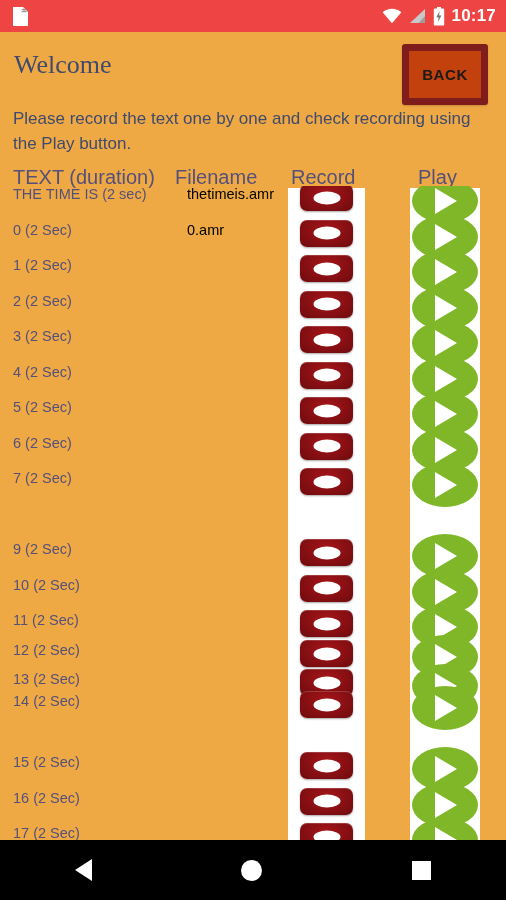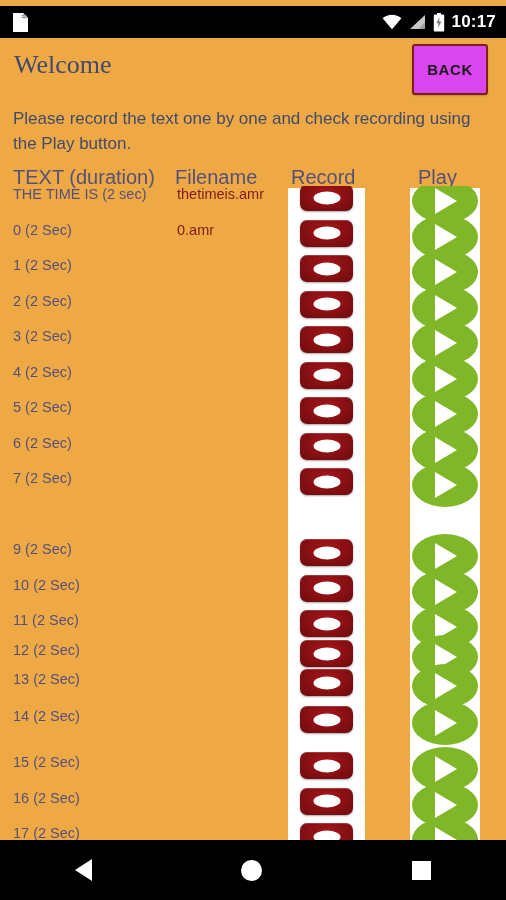--- a/index.html
+++ b/index.html
@@ -7,22 +7,22 @@
     width:506px;height:900px;
     background:#efa944;
     font-family:"Liberation Sans", sans-serif;
     overflow:hidden;
     position:relative;
   }
   #app{position:relative;width:506px;height:900px;overflow:hidden;background:#efa944;}
 
   
   .statusbar{
-    position:absolute;top:6px;left:0;width:506px;height:32px;
-    background:#000000;
+    position:absolute;top:0;left:0;width:506px;height:32px;
+    background:#ef4444;
     display:flex;align-items:center;
     box-sizing:border-box;padding:0 10px 0 12px;
   }
   .sb-left{display:flex;align-items:center;gap:6px;}
   .sb-right{margin-left:auto;display:flex;align-items:center;gap:7px;}
   .sb-clock{
     color:#ffffff;font-size:17px;font-weight:bold;letter-spacing:.2px;
     font-family:"Liberation Sans", sans-serif;
   }
   .doc-icon{display:block;}
@@ -33,22 +33,22 @@
     position:absolute;top:32px;left:0;width:506px;height:72px;
   }
   .page-title{
     position:absolute;left:14px;top:18px;
     font-size:26px;color:#3c4croy;color:#3f4a6d;
     font-family:Liberation Serif, serif;
   }
   .back-btn{
     position:absolute;right:18px;top:12px;
     width:72px;height:47px;
-    background:#d946ef;
-    border:2px solid #7f1d1d;
+    background:#c2410c;
+    border:7px solid #7f1d1d;
     border-radius:3px;
     color:#1a1a1a;
     font-size:15px;font-weight:bold;letter-spacing:.6px;
     display:flex;align-items:center;justify-content:center;
     font-family:"Liberation Sans", sans-serif;
     box-shadow:0 1px 2px rgba(0,0,0,.18);
     cursor:pointer;
   }
 
   
@@ -83,22 +83,22 @@
   }
   .row{
     position:absolute;left:0;width:506px;height:35.5px;
   }
   .cell-text{
     position:absolute;left:13px;top:0;
     font-size:14.5px;color:#55507a;white-space:nowrap;
     font-family:"Liberation Sans", sans-serif;
   }
   .cell-file{
-    position:absolute;left:177px;top:0;
-    font-size:14.5px;color:#7f1d1d;white-space:nowrap;
+    position:absolute;left:187px;top:0;
+    font-size:14.5px;color:#000000;white-space:nowrap;
     font-family:"Liberation Sans", sans-serif;
   }
   
   .btn-record{
     position:absolute;left:300px;top:-2px;
     width:53px;height:27px;border-radius:7px;
     background:radial-gradient(ellipse at 50% 35%, #a5161a 0%, #8d1014 45%, #6d0b0e 100%);
     box-shadow:inset 0 1px 0 rgba(255,255,255,.18), 0 1px 2px rgba(0,0,0,.35);
     cursor:pointer;
   }
@@ -257,21 +257,21 @@
       <div class="row" style="top: 456px;">
         <div class="cell-text">12 (2 Sec)</div>
         <div class="btn-record"></div>
         <div class="btn-play"></div>
       </div>
       <div class="row" style="top: 485px; padding-left: 48px;">
         <div class="cell-text">13 (2 Sec)</div>
         <div class="btn-record"></div>
         <div class="btn-play"></div>
       </div>
-      <div class="row" style="top: 522px;">
+      <div class="row" style="top: 507px;">
         <div class="cell-text">14 (2 Sec)</div>
         <div class="btn-record"></div>
         <div class="btn-play"></div>
       </div>
       <div class="row" style="top: 568px;">
         <div class="cell-text">15 (2 Sec)</div>
         <div class="btn-record"></div>
         <div class="btn-play"></div>
       </div>
       <div class="row" style="top: 603.5px;">

